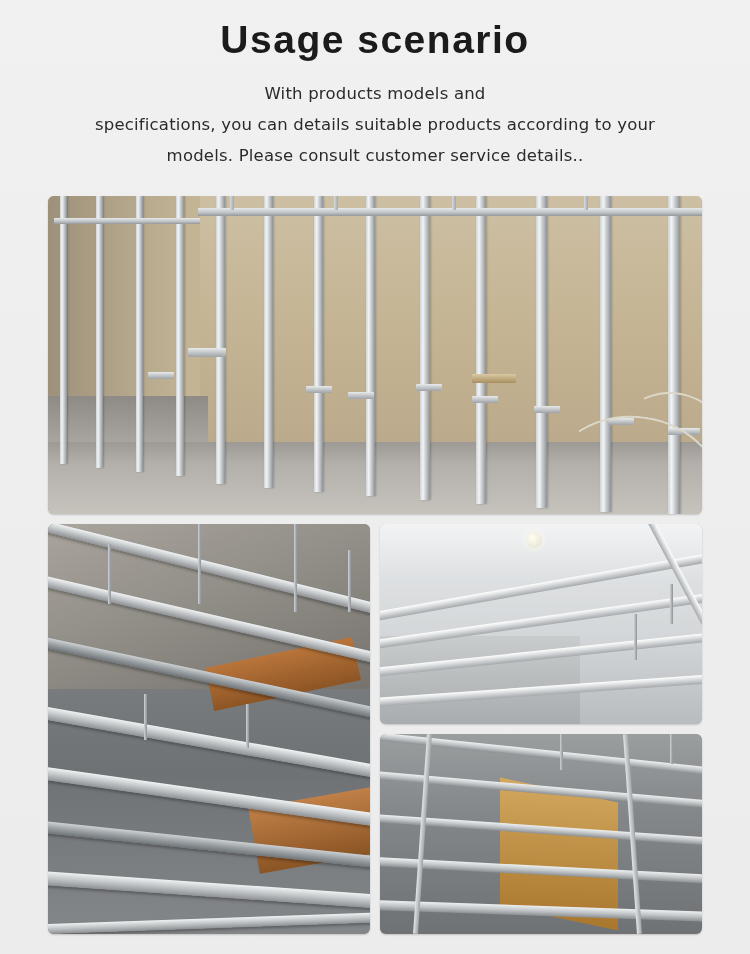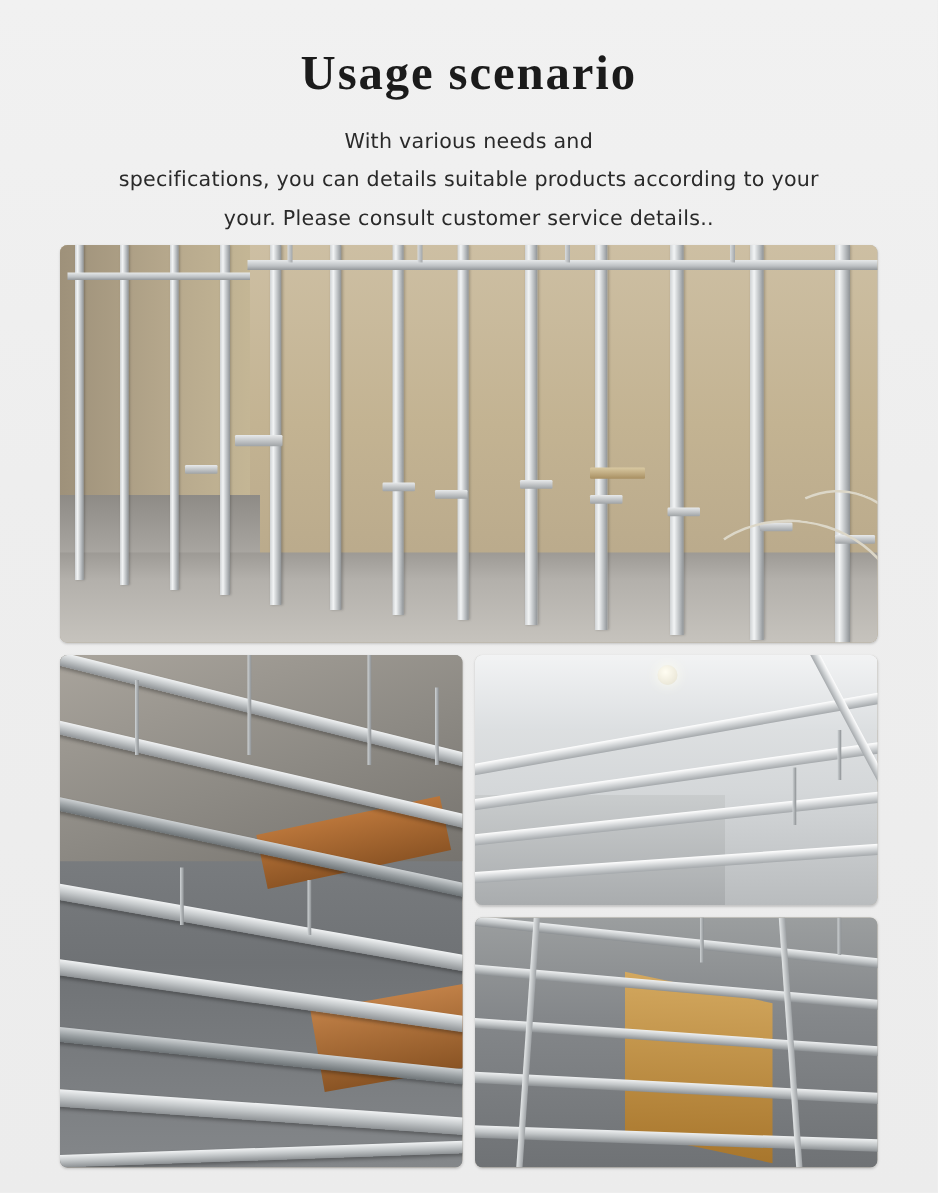--- a/index.html
+++ b/index.html
@@ -19,23 +19,23 @@
     height: 954px;
     background: linear-gradient(180deg, #f1f1f1 0%, #eeeeee 40%, #ececec 100%);
     box-sizing: border-box;
   }
   .heading {
     text-align: center;
     font-size: 39px;
     font-weight: bold;
     letter-spacing: 1.5px;
     color: #1b1b1b;
-    padding-top: 36px;
+    padding-top: 18px;
     margin: 0;
-    font-family: Liberation Serif, serif;
+    font-family: Liberation Sans, sans-serif;
   }
   .subtext {
     text-align: center;
     font-size: 16.5px;
     color: #2a2a2a;
     line-height: 31px;
     margin: 16px auto 0 auto;
     width: 660px;
     letter-spacing: 0.2px;
     font-family: "DejaVu Sans", sans-serif;
@@ -210,23 +210,23 @@
   }
 </style>
 </head>
 <body>
 
 <div class="page">
 
   <h1 class="heading">Usage scenario</h1>
 
   <div class="subtext">
-    <div>With various needs and</div>
+    <div>With products models and</div>
     <div>specifications, you can details suitable products according to your</div>
-    <div>your. Please consult customer service details..</div>
+    <div>models. Please consult customer service details..</div>
   </div>
 
   <div class="gallery">
 
     <div class="photo photo-wide">
       <div class="wall">
         <div class="leftwall"></div>
         <div class="floor2"></div>
         <div class="floor"></div>
 

